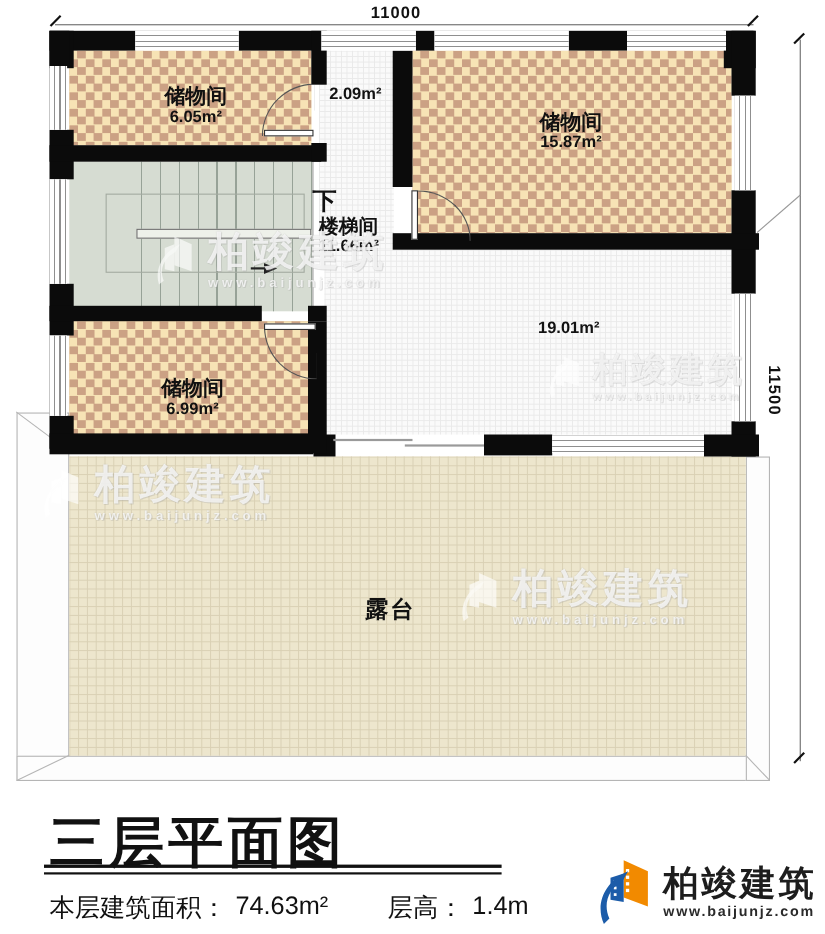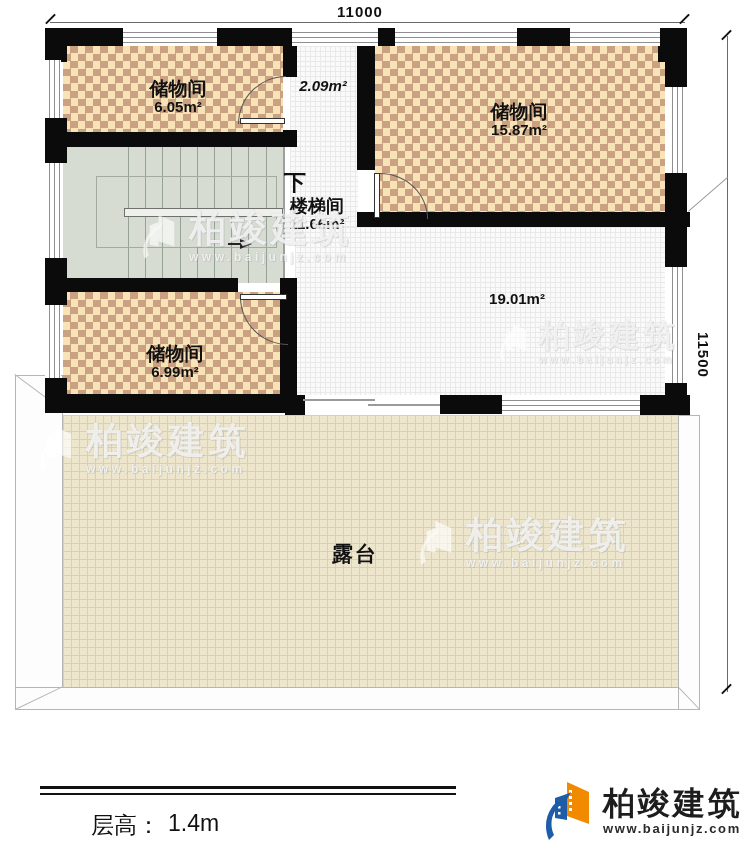--- a/index.html
+++ b/index.html
@@ -159,21 +159,21 @@
   <div class="tick" style="left:720px;top:34px;"></div>
   <div class="tick" style="left:720px;top:688px;"></div>
   <div class="leader" style="left:688px;top:211px;width:52px;transform:rotate(-41deg);"></div>
   <div class="dimtext" style="left:360px;top:3px;transform:translateX(-50%);">11000</div>
   <div class="dimtext" style="left:712px;top:332px;transform:rotate(90deg);transform-origin:left top;">11500</div>
 
   <div class="roomlbl" style="left:178px;top:78px;">
     <div class="nm">储物间</div>
     <div class="ar">6.05m²</div>
   </div>
-  <div class="roomlbl" style="left:323px;top:78px;font-style:italic;">
+  <div class="roomlbl" style="left:323px;top:78px;">
     <div class="ar">2.09m²</div>
   </div>
   <div class="roomlbl" style="left:519px;top:101px;">
     <div class="nm">储物间</div>
     <div class="ar">15.87m²</div>
   </div>
   <div class="biglbl" style="left:295px;top:168px;font-size:22px;">下</div>
   <div class="roomlbl" style="left:317px;top:196px;">
     <div class="nm" style="font-size:18px;">楼梯间</div>
     <div class="ar">11.66m²</div>
@@ -225,23 +225,26 @@
       <path d="M20,4 L38,12 V40 L20,34 Z" fill="currentColor"></path>
       <path d="M10,16 L20,12 V40 L10,38 Z" fill="currentColor"></path>
       <path d="M4,54 C-1,38 8,20 26,12 L21,20 C9,27 4,38 9,50 Z" fill="currentColor"></path>
     </svg>
     <div class="wm-body">
       <div class="wm-name">柏竣建筑</div>
       <div class="wm-url">www.baijunjz.com</div>
     </div>
   </div>
 
+  <div class="title-main">三层平面图</div>
   <div class="rule1"></div>
   <div class="rule2"></div>
   <div class="infoline">
+    <span>本层建筑面积：</span>
+      <span>74.63m²</span>
     <span class="gap"></span>
     <span>层高：</span>
       <span>1.4m</span>
   </div>
 
   <div class="brand">
     <svg width="56" height="62" viewBox="0 0 56 62">
       <path d="M24,2 L46,12 V44 L24,36 Z" fill="#f28a00"></path>
       <path d="M12,18 L24,14 V40 L12,38 Z" fill="#1c5ca9"></path>
       <g fill="#ffffff">

